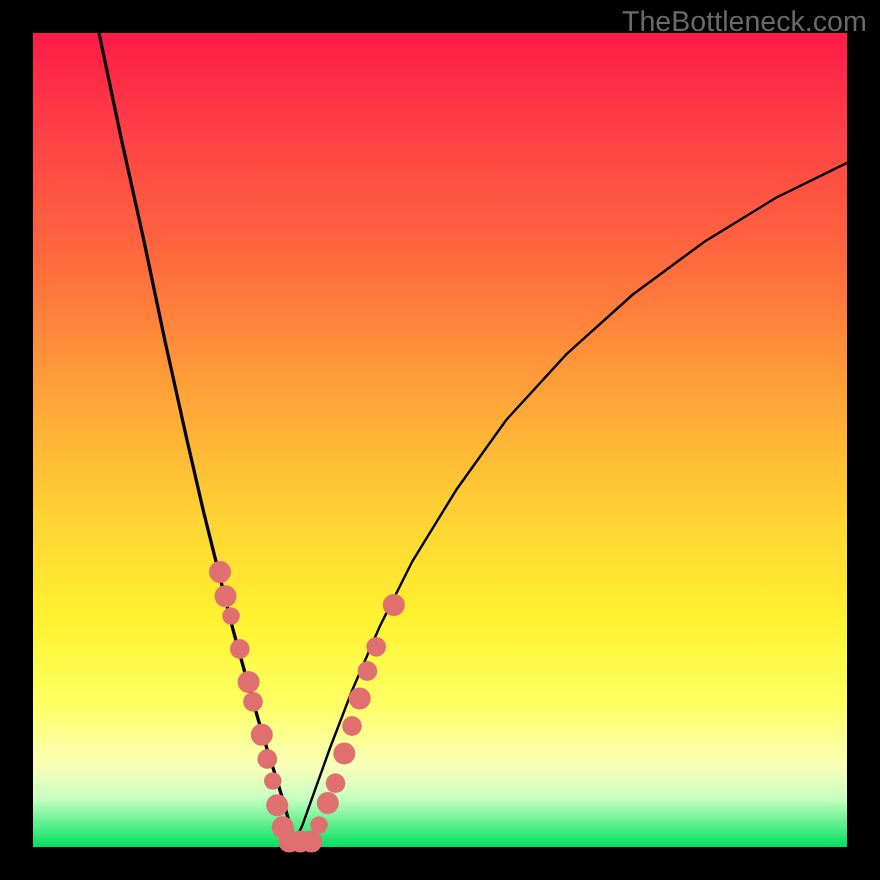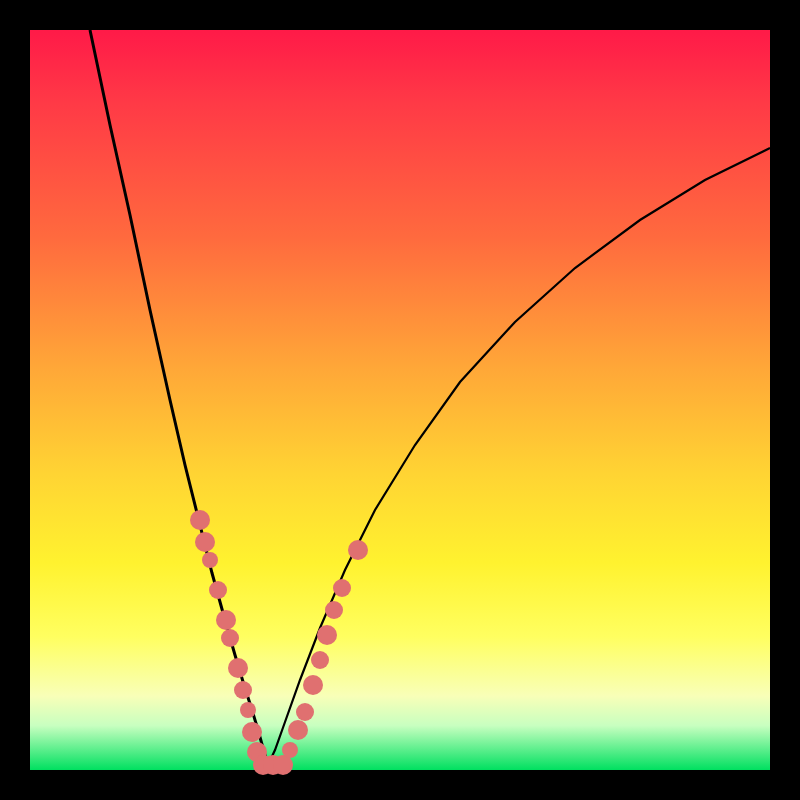--- a/index.html
+++ b/index.html
@@ -58,20 +58,21 @@
   }
   .dot {
     fill: #e07070;
     stroke: none;
   }
 </style>
 </head>
 <body>
 
 <div class="frame">
+  <div class="watermark">TheBottleneck.com</div>
   <div class="plot">
     <svg class="curve" viewBox="0 0 740 740">
       <path id="curve-left" fill="none" stroke="#000" stroke-width="3" d="M60,0 L80,95 L100,185 L120,280 L140,370 L155,435 L170,495 L182,543 L195,590 L205,625 L214,655 L222,680 L228,700 L233,718 L238,735"></path>
       <path id="curve-right" fill="none" stroke="#000" stroke-width="2.2" d="M238,735 L245,720 L255,692 L270,650 L290,598 L315,540 L345,480 L385,415 L430,352 L485,292 L545,238 L610,190 L675,150 L740,118"></path>
       <g id="dots">
           <circle cx="170" cy="490" r="10" class="dot"></circle>
           <circle cx="175" cy="512" r="10" class="dot"></circle>
           <circle cx="180" cy="530" r="8" class="dot"></circle>
           <circle cx="188" cy="560" r="9" class="dot"></circle>
           <circle cx="196" cy="590" r="10" class="dot"></circle>

